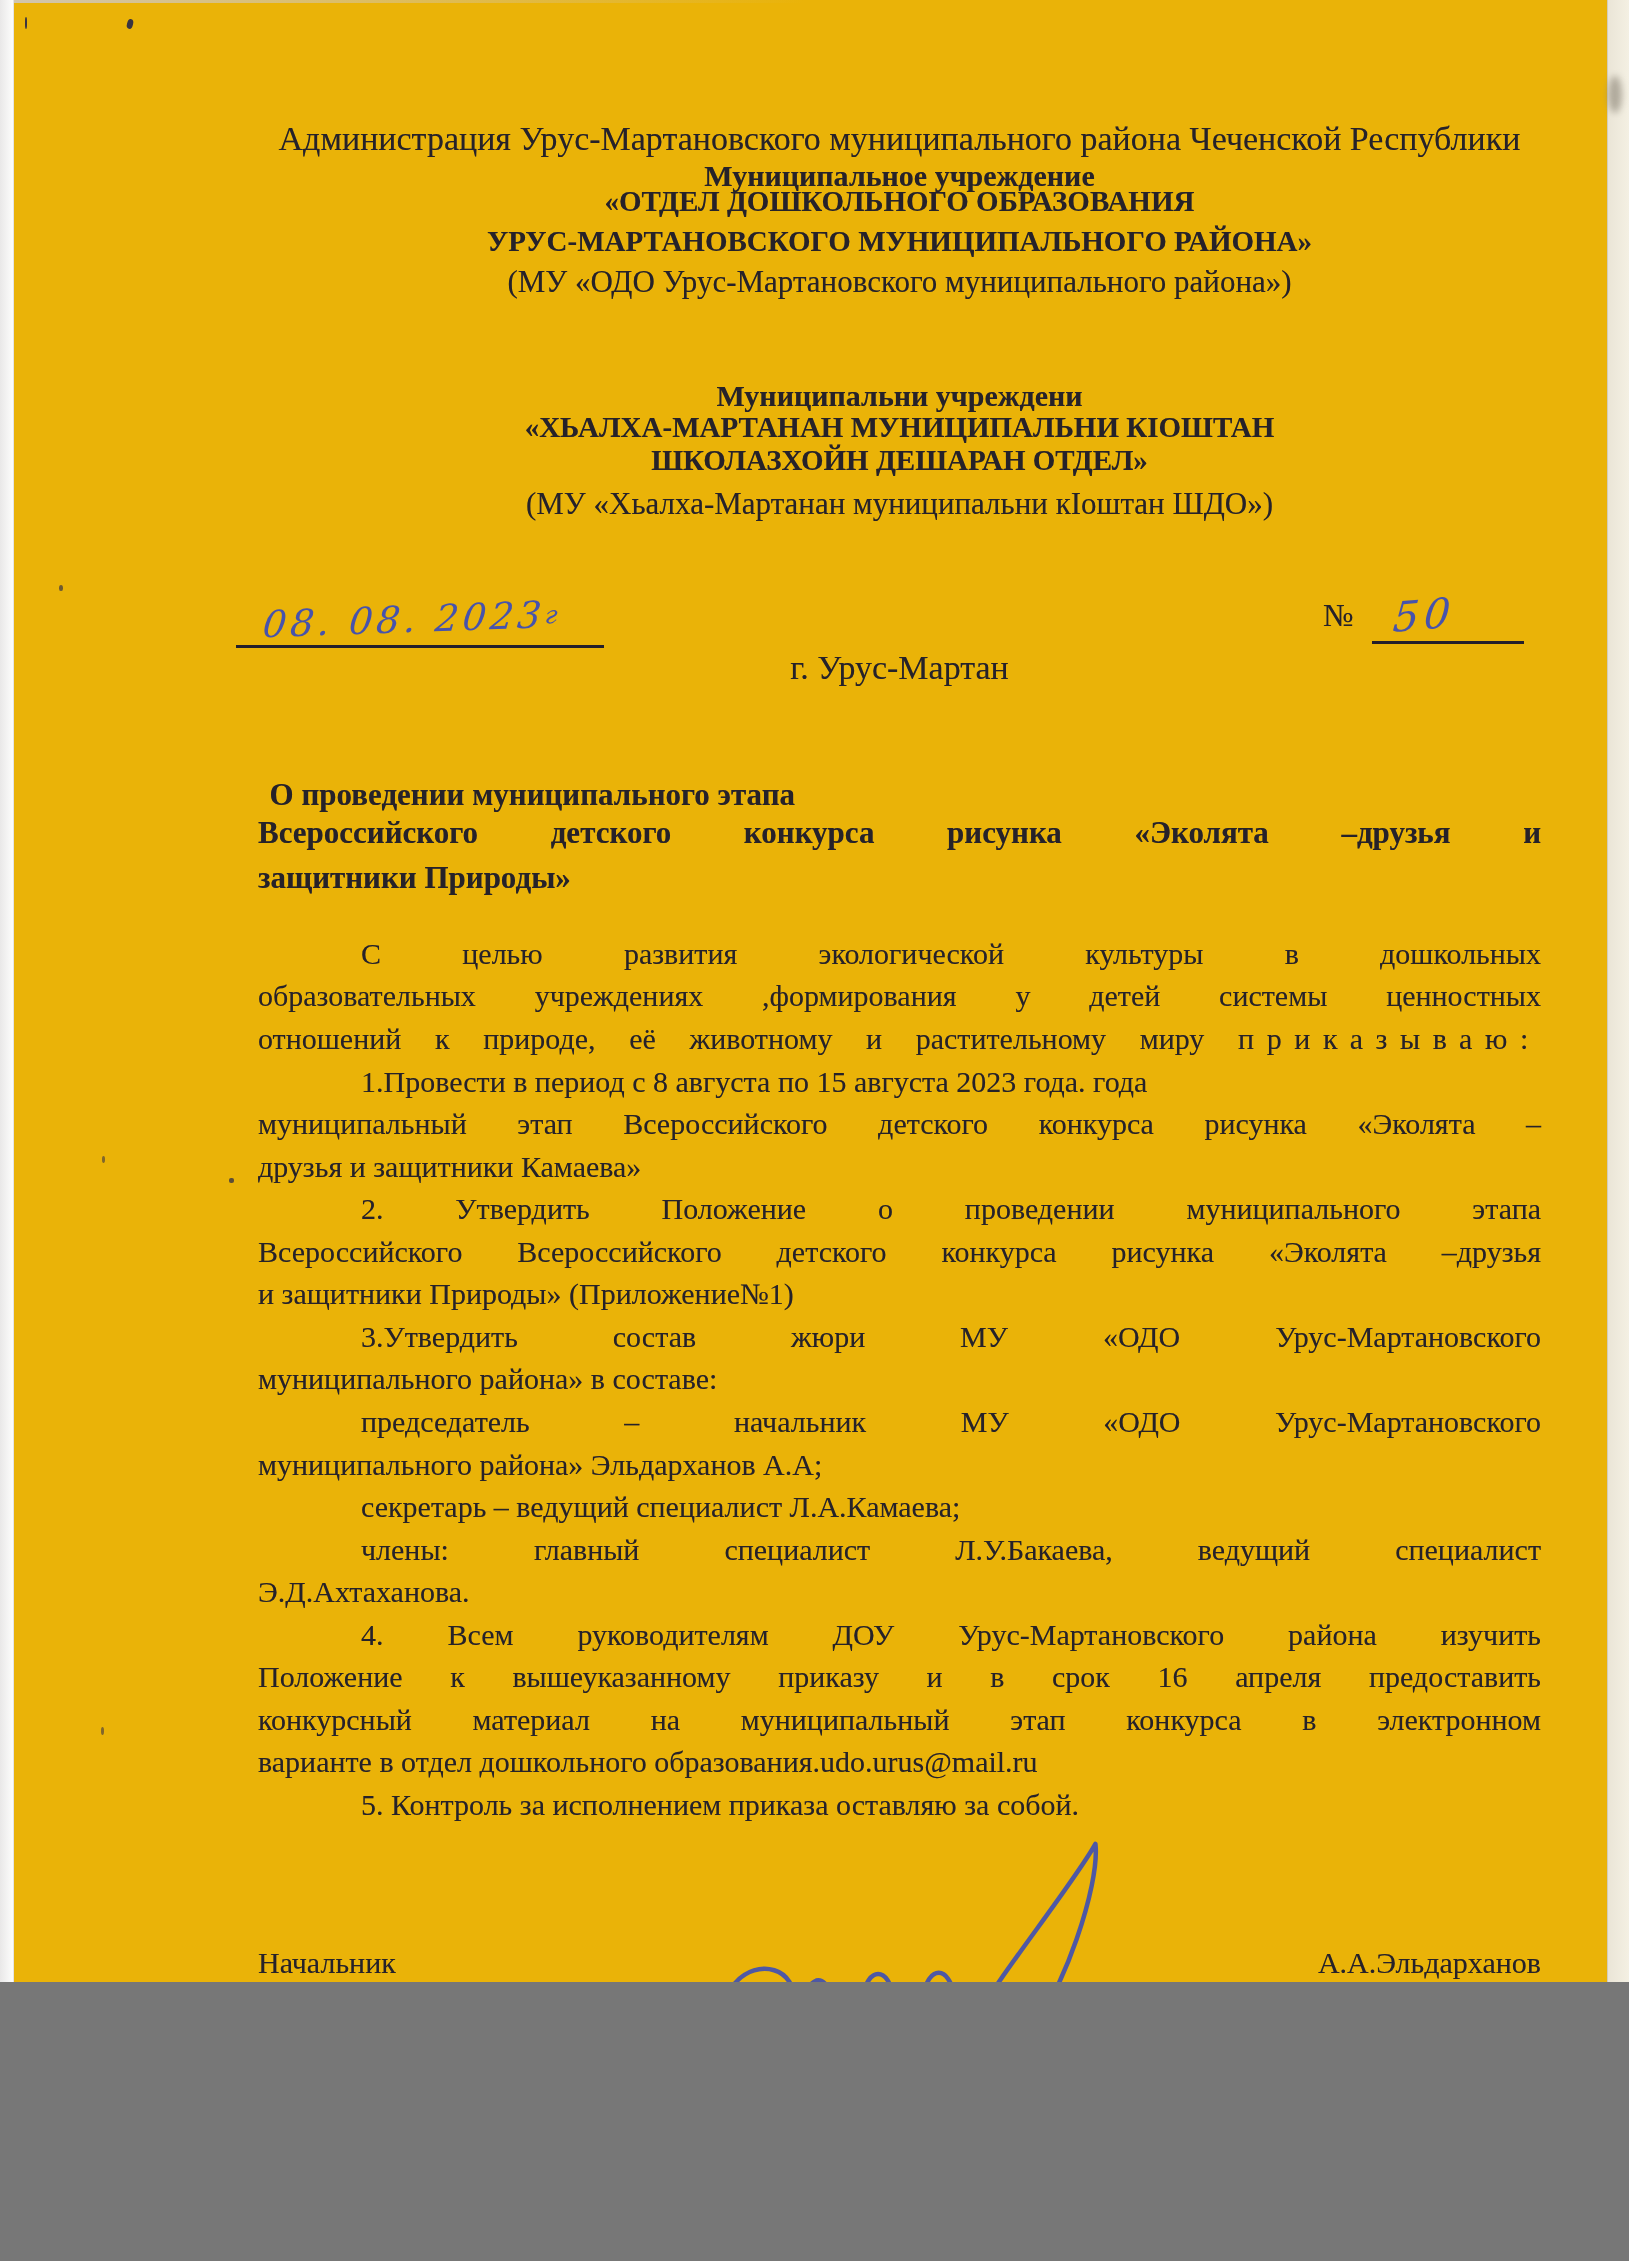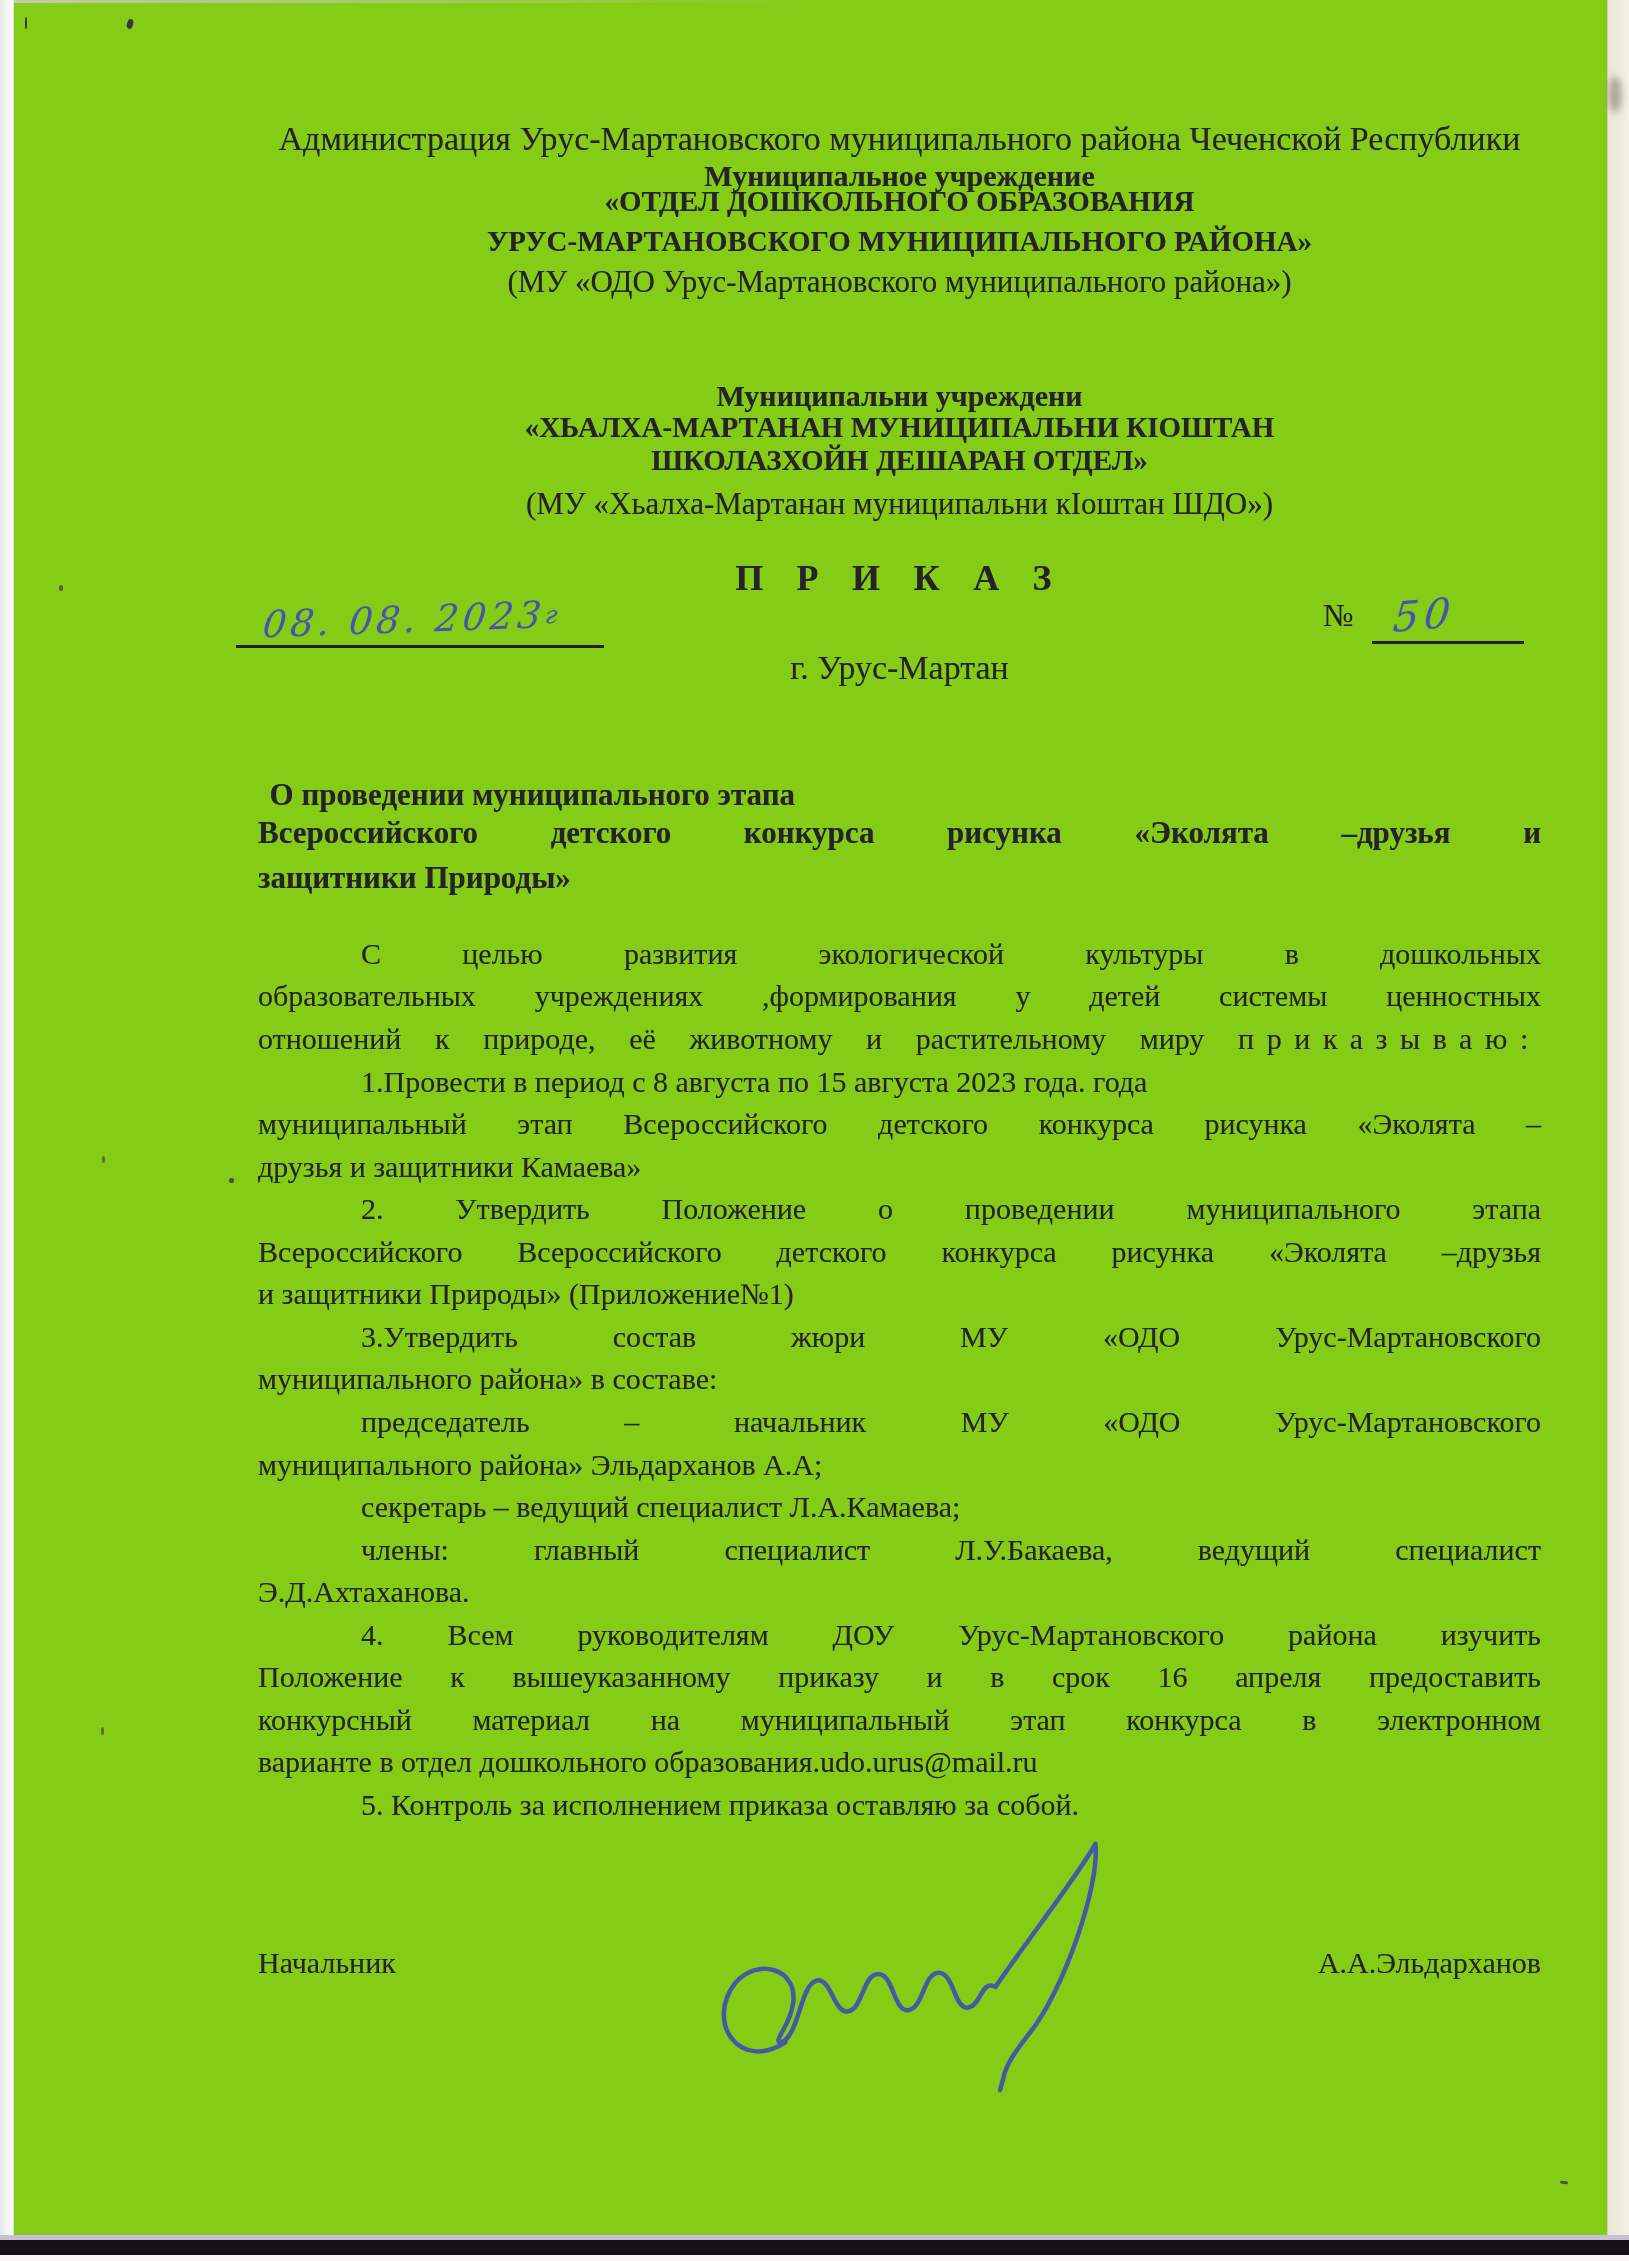--- a/index.html
+++ b/index.html
@@ -1,19 +1,19 @@
 <!DOCTYPE html>
 <html style="font-size:10.3px"><head>
 <meta charset="utf-8">
 <style>
   html,body{margin:0;padding:0;background:#777;}
   .page{
     position:relative;
-    width:1630px;height:2261px;
-    background:#84cc16;
+    width:1630px;height:1982px;
+    background:#eab308;
     overflow:hidden;
     font-family:"Liberation Serif","DejaVu Serif",serif;
     color:#262229;
   }
   
   .edge-left{position:absolute;left:0;top:0;width:13px;height:2261px;
     background:linear-gradient(to right,#e9e8e8,#fdfdfc);border-right:0.6px solid #e6e4e4;}
   .edge-right{position:absolute;left:1607px;top:0;width:23px;height:2261px;
     background:linear-gradient(to right,#eae5d7,#f5f1e4);border-left:0.6px solid #d2ccbc;}
   .edge-top{position:absolute;left:0;top:0;width:806px;height:3.2px;
@@ -82,21 +82,20 @@
   <div class="hc f46b" style="top:159px;">Муниципальное учреждение</div>
   <div class="hc f45b" style="top:185px;">«ОТДЕЛ ДОШКОЛЬНОГО ОБРАЗОВАНИЯ</div>
   <div class="hc f45b" style="top:225px;">УРУС-МАРТАНОВСКОГО МУНИЦИПАЛЬНОГО РАЙОНА»</div>
   <div class="hc f48" style="top:265px;">(МУ «ОДО Урус-Мартановского муниципального района»)</div>
 
   <div class="hc f46b" style="top:379px;">Муниципальни учреждени</div>
   <div class="hc f45b" style="top:411px;">«ХЬАЛХА-МАРТАНАН МУНИЦИПАЛЬНИ КIОШТАН</div>
   <div class="hc f45b" style="top:444px;">ШКОЛАЗХОЙН ДЕШАРАН ОТДЕЛ»</div>
   <div class="hc f48" style="top:487px;">(МУ «Хьалха-Мартанан муниципальни кIоштан ШДО»)</div>
 
-  <div class="prikaz">П Р И К А З</div>
 
   <div class="hw hw-date"><span>08. 08. 2023</span><span class="sup">г</span></div>
   <div class="rule rule-date"></div>
 
   <div class="numsign">№</div>
   <div class="hw hw-num">50</div>
   <div class="rule rule-num"></div>
 
   <div class="place">г. Урус-Мартан</div>
 

